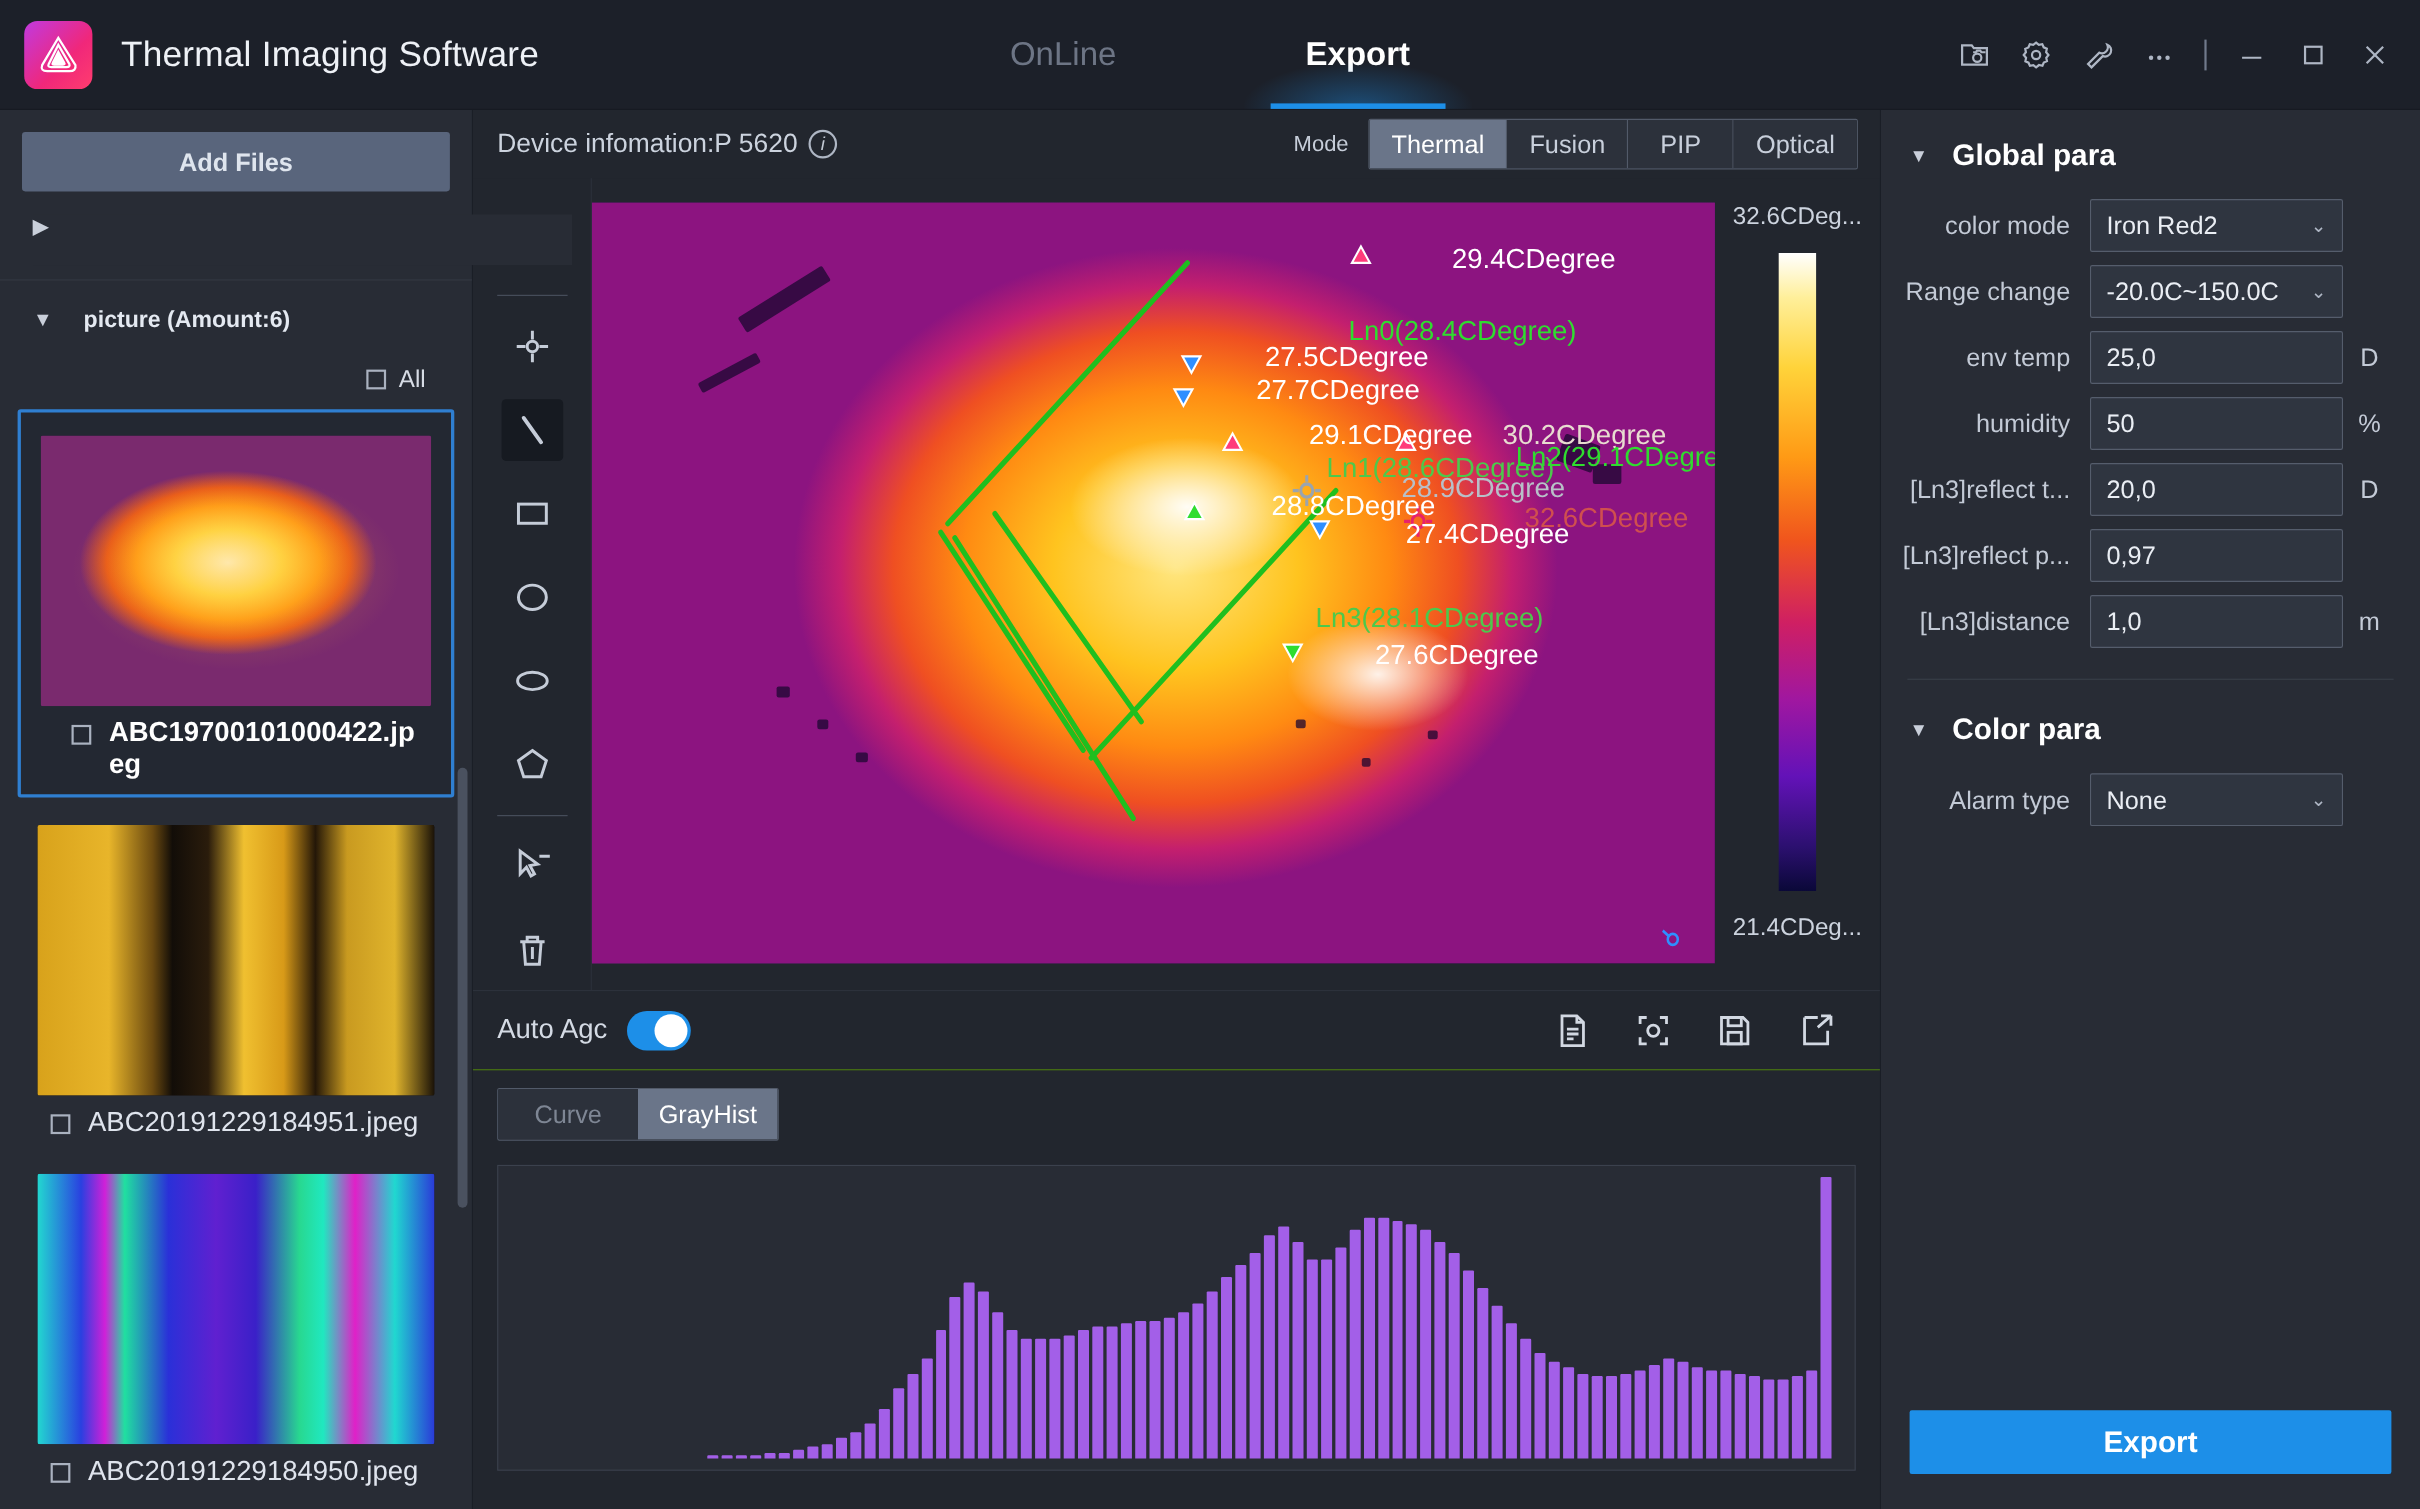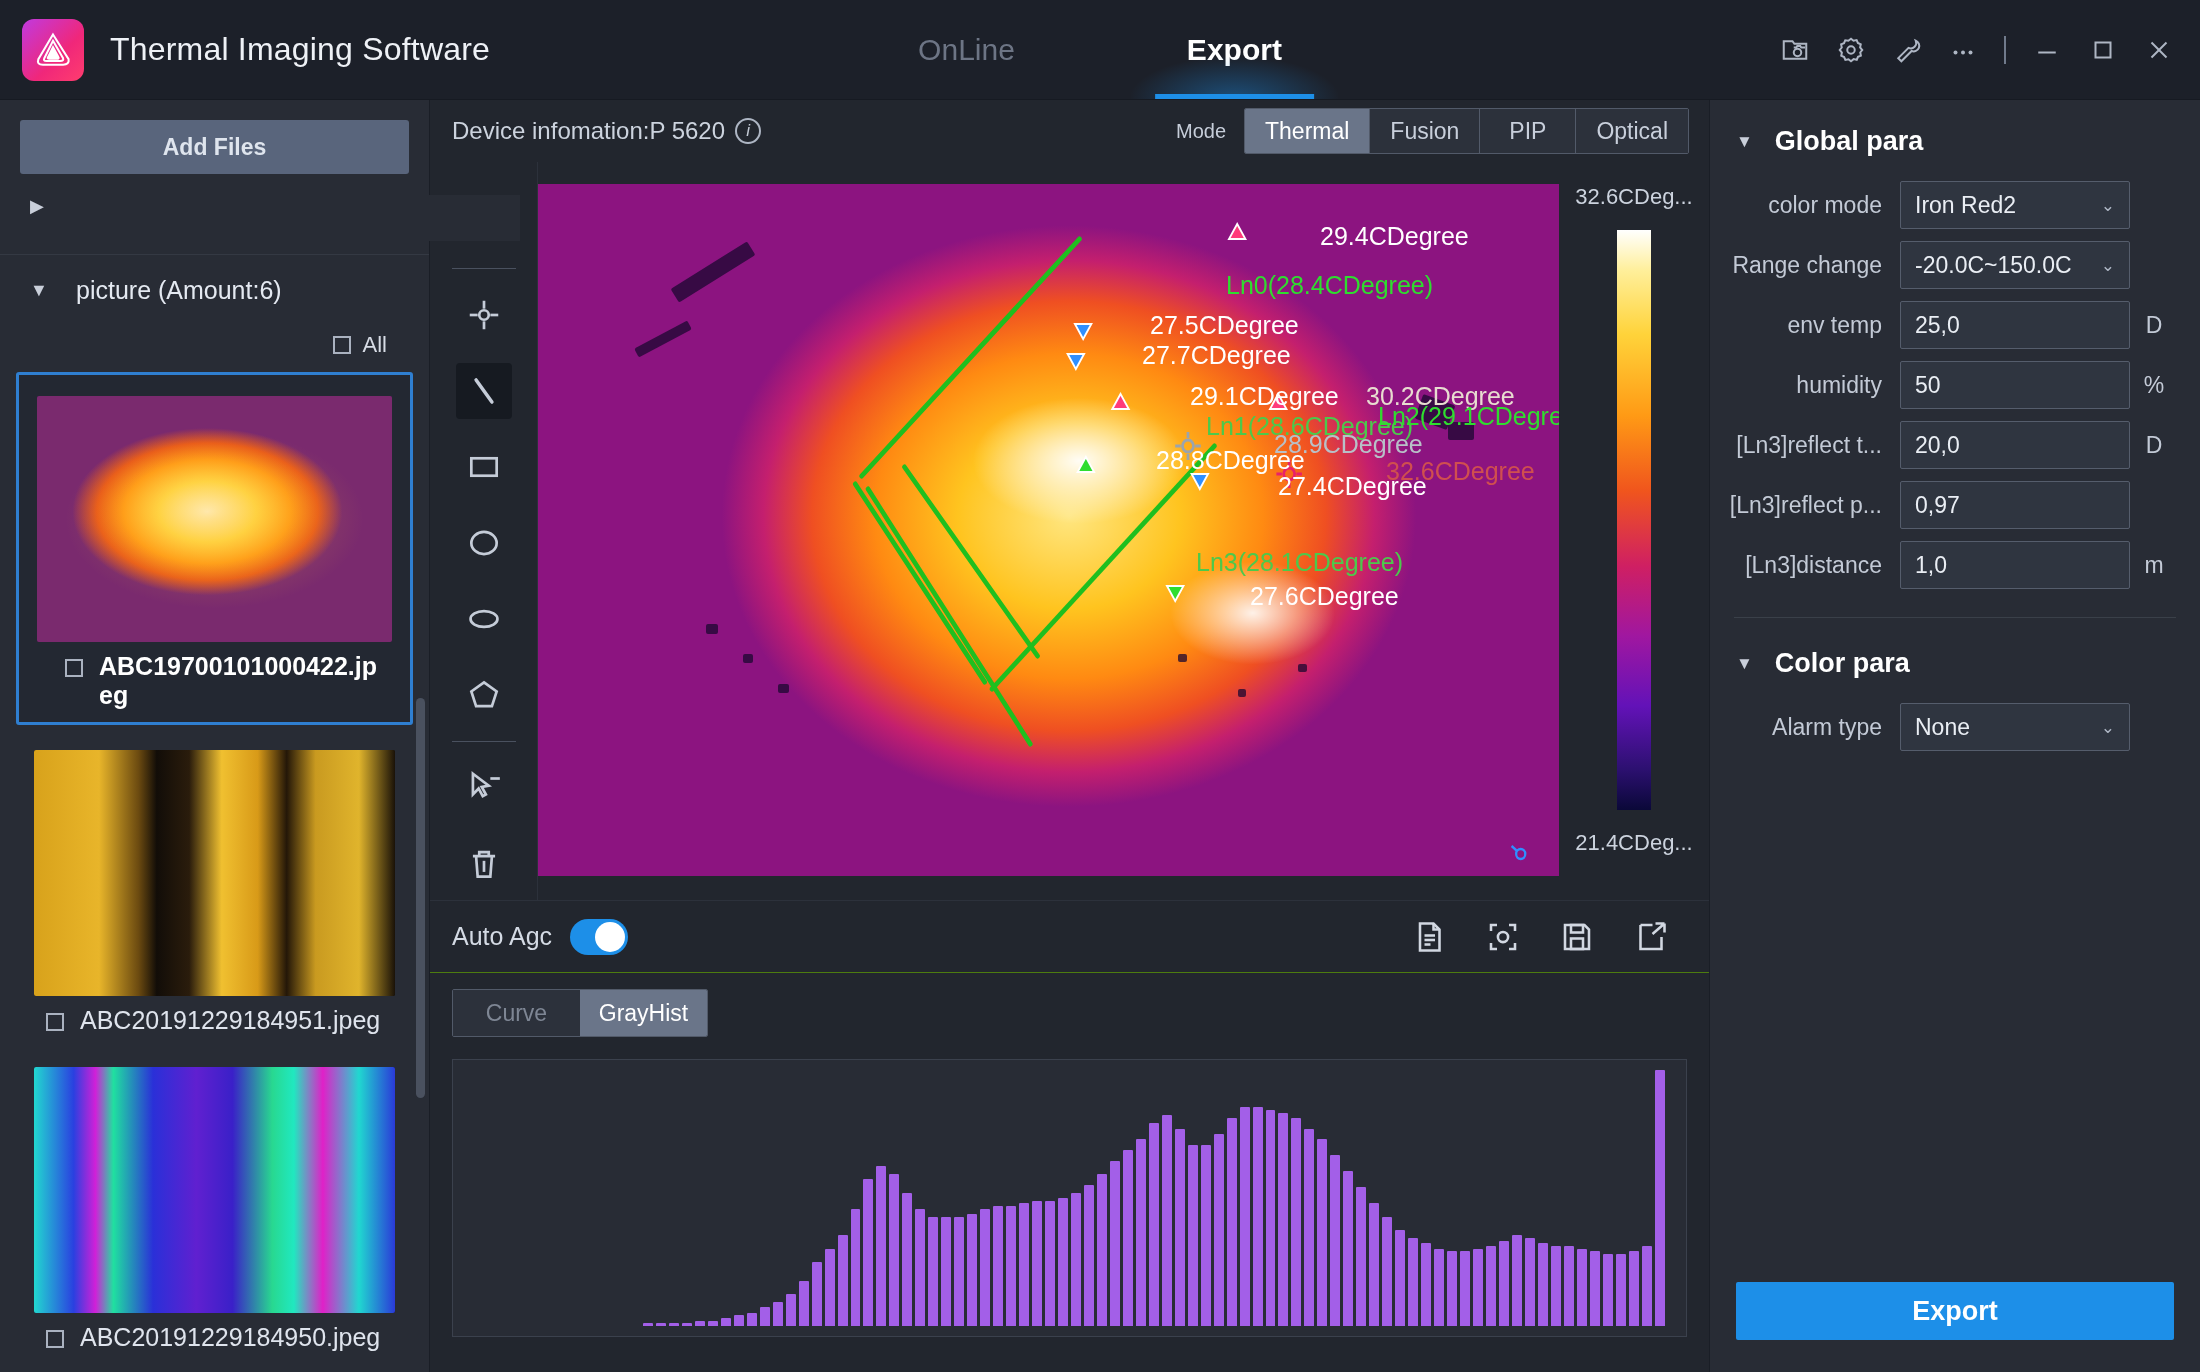--- a/index.html
+++ b/index.html
@@ -46,21 +46,21 @@
   
   .body { flex: 1; display: flex; min-height: 0; }
 
   
   .left { width: 430px; background: #282c35; display: flex; flex-direction: column; flex: 0 0 430px; border-right: 1px solid #1a1e26; position: relative; }
   .addfiles {
     margin: 20px 20px 8px 20px; height: 54px; border-radius: 3px;
     background: #59657c; color: #dfe5ee; font-size: 23px; font-weight: bold;
     display: flex; align-items: center; justify-content: center; cursor: pointer;
   }
-  .treerow { display: flex; align-items: center; height: 72px; padding-left: 30px; font-size: 25px; color: #e4e9f1; cursor: pointer; }
+  .treerow { display: flex; align-items: center; height: 72px; padding-left: 30px; font-size: 21px; color: #e4e9f1; cursor: pointer; font-weight: bold; }
   .treerow + .treerow { border-top: 1px solid #343943; }
   .caret { width: 26px; font-size: 18px; color: #c9cfda; display: inline-block; }
   .caret.right::before { content: "\25B6"; }
   .caret.down::before { content: "\25BC"; }
   .treelabel { margin-left: 20px; }
   .allrow { display: flex; justify-content: flex-end; align-items: center; gap: 12px; padding: 6px 42px 10px 0; font-size: 22px; color: #d7dce5; }
   .cbox { width: 18px; height: 18px; border: 2px solid #aab2c0; display: inline-block; }
 
   .thumbs { flex: 1; overflow: hidden; position: relative; }
   .thumbitem { padding: 15px 0 0 0; }
@@ -415,21 +415,21 @@
                       <line x1="832" y1="290" x2="838" y2="290"></line>
                   </g>
                   <g stroke="#2f8fff" stroke-width="2.5" fill="none">
                     <circle cx="1078" cy="670" r="5"></circle>
                       <line x1="1068" y1="662" x2="1074" y2="667"></line>
                   </g>
                 </g>
               </svg>
 
               <div class="lbl w" style="left:782px;top:38px">29.4CDegree</div>
-              <div class="lbl g" style="left:688px;top:87px">Ln0(28.4CDegree)</div>
+              <div class="lbl g" style="left:688px;top:103px">Ln0(28.4CDegree)</div>
               <div class="lbl w" style="left:612px;top:127px">27.5CDegree</div>
               <div class="lbl w" style="left:604px;top:157px">27.7CDegree</div>
               <div class="lbl w" style="left:652px;top:198px">29.1CDegree</div>
               <div class="lbl gfade" style="left:668px;top:228px">Ln1(28.6CDegree)</div>
               <div class="lbl wfade" style="left:828px;top:198px">30.2CDegree</div>
               <div class="lbl g" style="left:840px;top:218px">Ln2(29.1CDegree)</div>
               <div class="lbl gray" style="left:736px;top:246px">28.9CDegree</div>
               <div class="lbl red" style="left:848px;top:273px">32.6CDegree</div>
               <div class="lbl w" style="left:618px;top:262px">28.8CDegree</div>
               <div class="lbl w" style="left:740px;top:288px">27.4CDegree</div>

